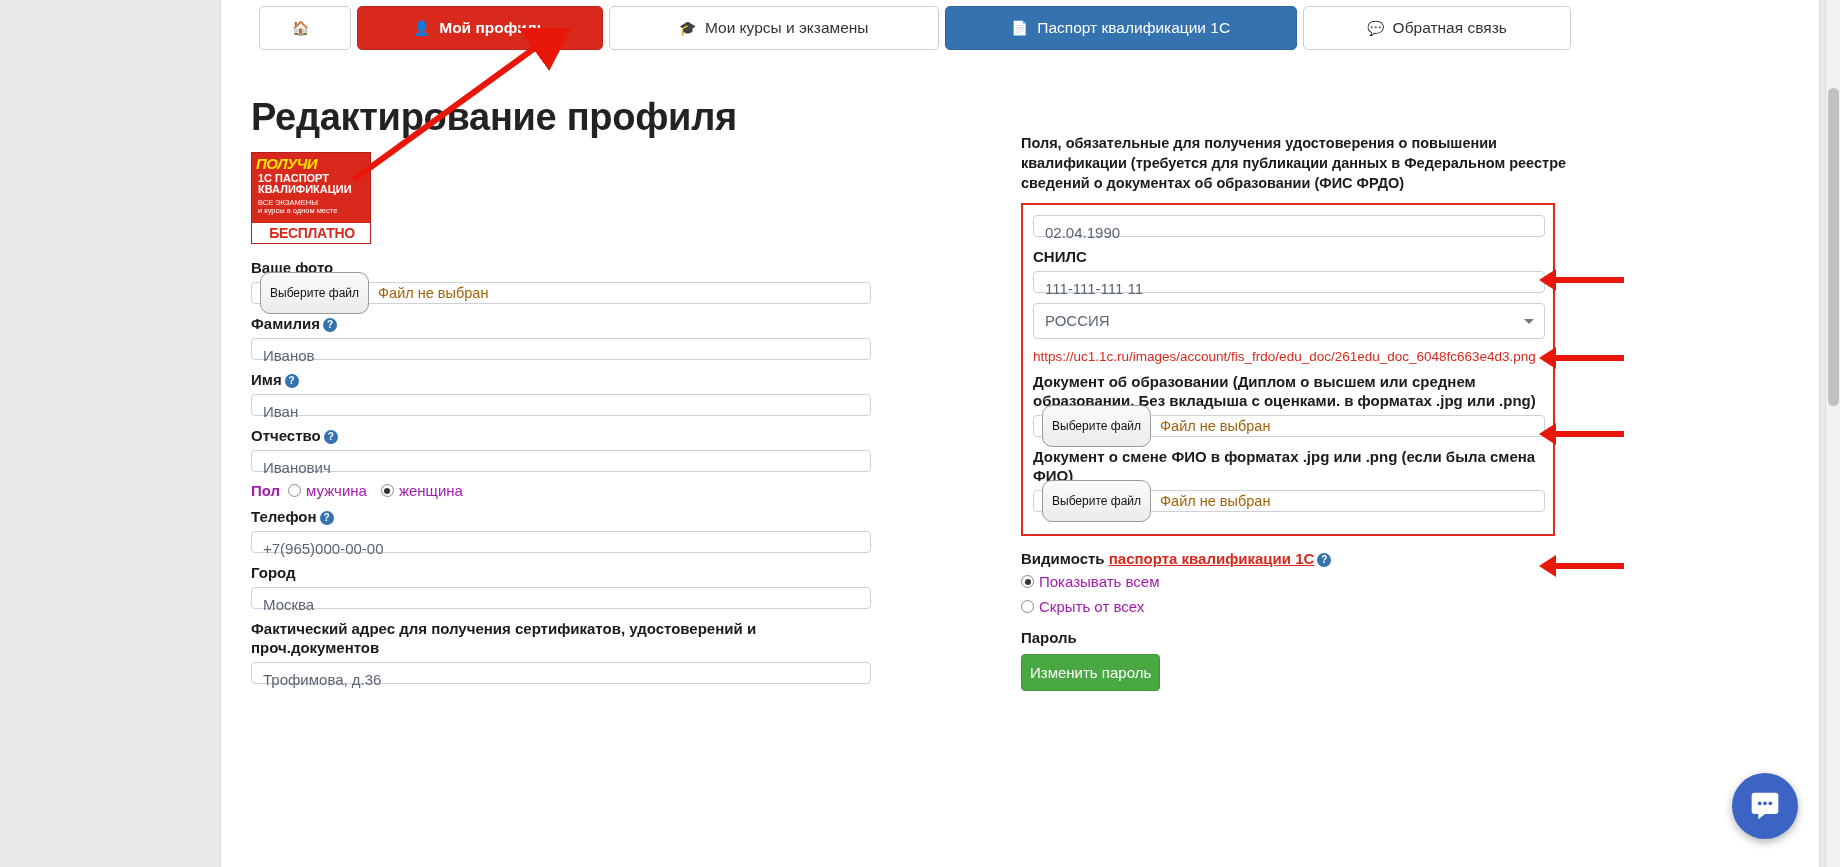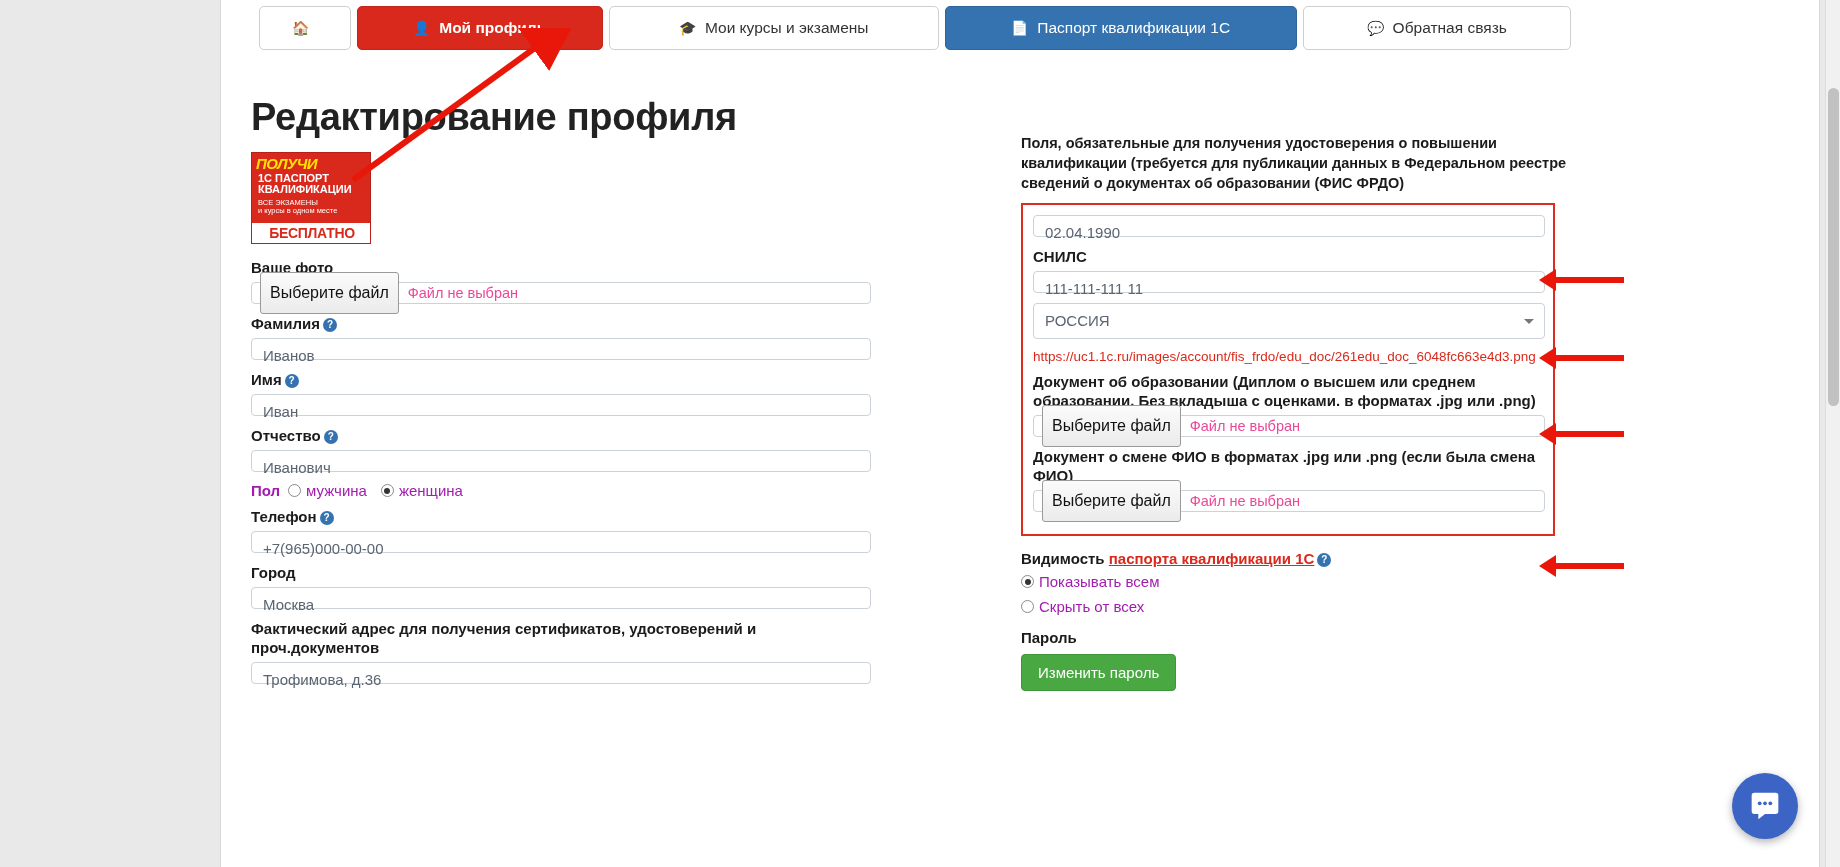--- a/index.html
+++ b/index.html
@@ -144,28 +144,28 @@
     font-family: "Liberation Sans", sans-serif;
   }
   .inp.file {
     display: flex;
     align-items: center;
     padding-left: 8px;
   }
   .filebtn {
     border: 1px solid #9a9a9a;
     background: linear-gradient(#fbfbfb,#ebebeb);
-    border-radius: 3px;
-    font-size: 16px;
+    border-radius: 10px;
+    font-size: 12px;
     color: #111;
     padding: 3px 9px;
     margin-right: 9px;
     white-space: nowrap;
   }
-  .filetxt { font-size: 14.5px; color: #ec4899; }
+  .filetxt { font-size: 14.5px; color: #a16207; }
   .radio-row {
     display: flex; align-items: center;
     font-size: 15px; color: #a21caf;
     margin-bottom: 8px;
   }
   .radio-row .lbl-inline {
     font-weight: bold; margin-right: 8px;
   }
   .radio {
     width: 13px; height: 13px;
@@ -244,21 +244,21 @@
   .vis-line a {
     color: #d9291c; text-decoration: underline;
     font-weight: bold;
   }
   .btn-green {
     background: #49a842;
     border: 1px solid #3f9639;
     border-radius: 4px;
     color: #fff;
     font-size: 15px;
-    padding: 9px 16px;
+    padding: 9px 8px;
     font-family: "Liberation Sans", sans-serif;
   }
   
   .arrow-r {
     position: absolute;
     height: 0;
   }
   .arrow-r .shaft {
     position: absolute;
     left: 14px; top: -3px;

